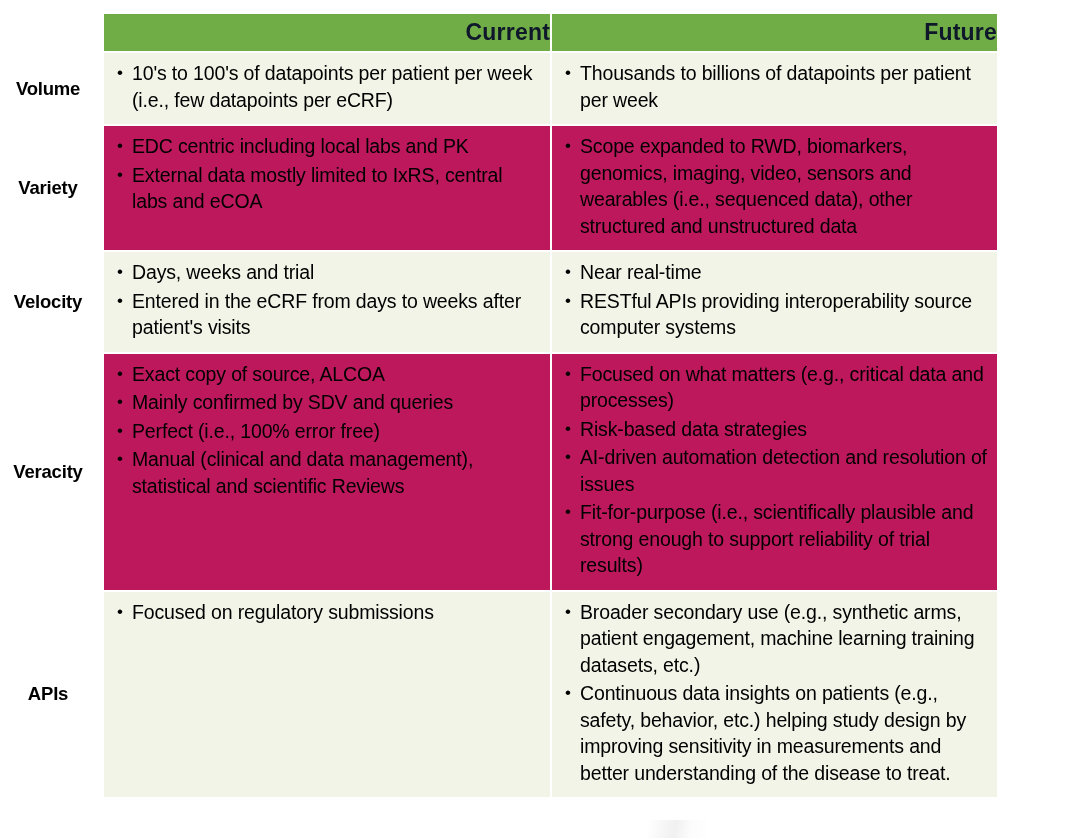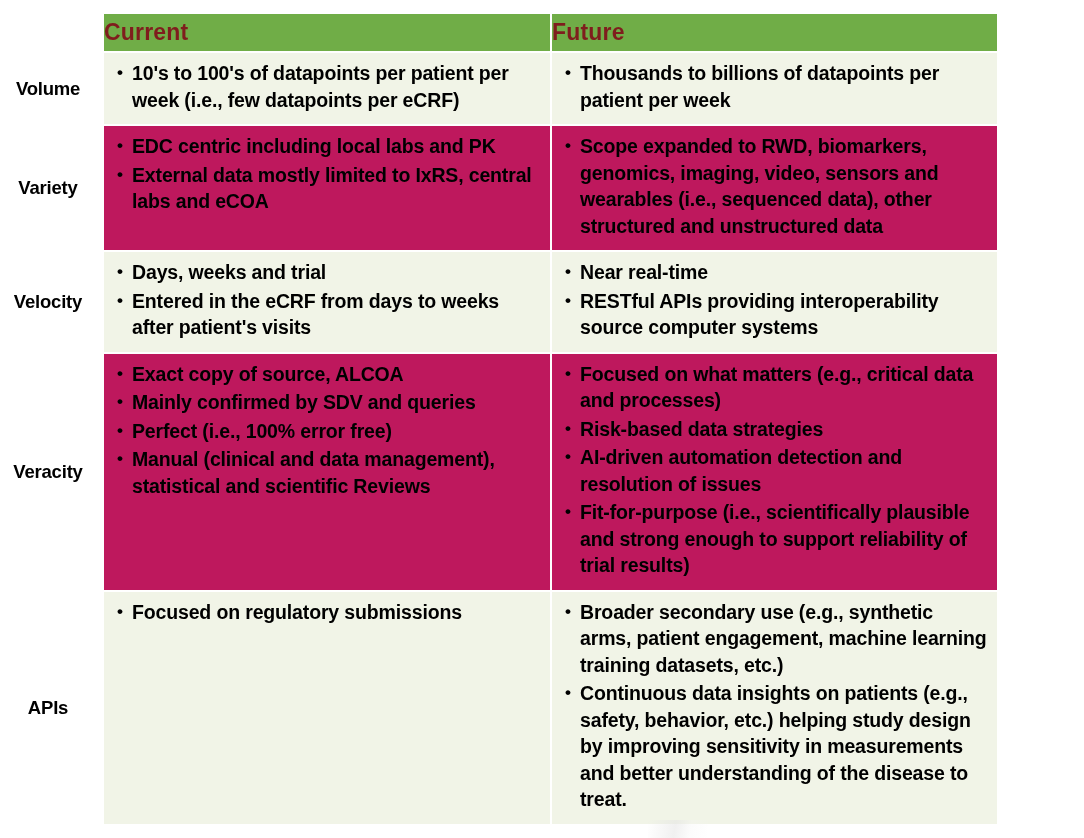--- a/index.html
+++ b/index.html
@@ -53,24 +53,24 @@
     font-weight: bold;
     font-size: 18.5px;
     color: #000000;
     padding: 0 6px 0 0;
     letter-spacing: -0.2px;
   }
 
   
   th.col-head {
     background: #70AD47;
-    color: #7f1d1d;
+    color: #0f172a;
     font-weight: bold;
     font-size: 23px;
-    text-align: left;
+    text-align: right;
     height: 37px;
     padding: 0;
     border: 1px solid #ffffff;
     border-left: 2px solid #ffffff;
     border-right: 2px solid #ffffff;
     vertical-align: middle;
     letter-spacing: 0.2px;
   }
   th.head-blank {
     background: #ffffff;
@@ -95,21 +95,21 @@
     margin: 0;
     padding: 0;
   }
   ul.bullets li {
     position: relative;
     padding-left: 18px;
     margin: 0 0 2px 0;
     font-size: 19.5px;
     line-height: 26.5px;
     color: #000000;
-    font-weight: 700;
+    font-weight: 400;
     letter-spacing: -0.15px;
   }
   ul.bullets li::before {
     content: "\2022";
     position: absolute;
     left: 3px;
     top: -1px;
     font-size: 17px;
     line-height: 27px;
     color: #000000;

